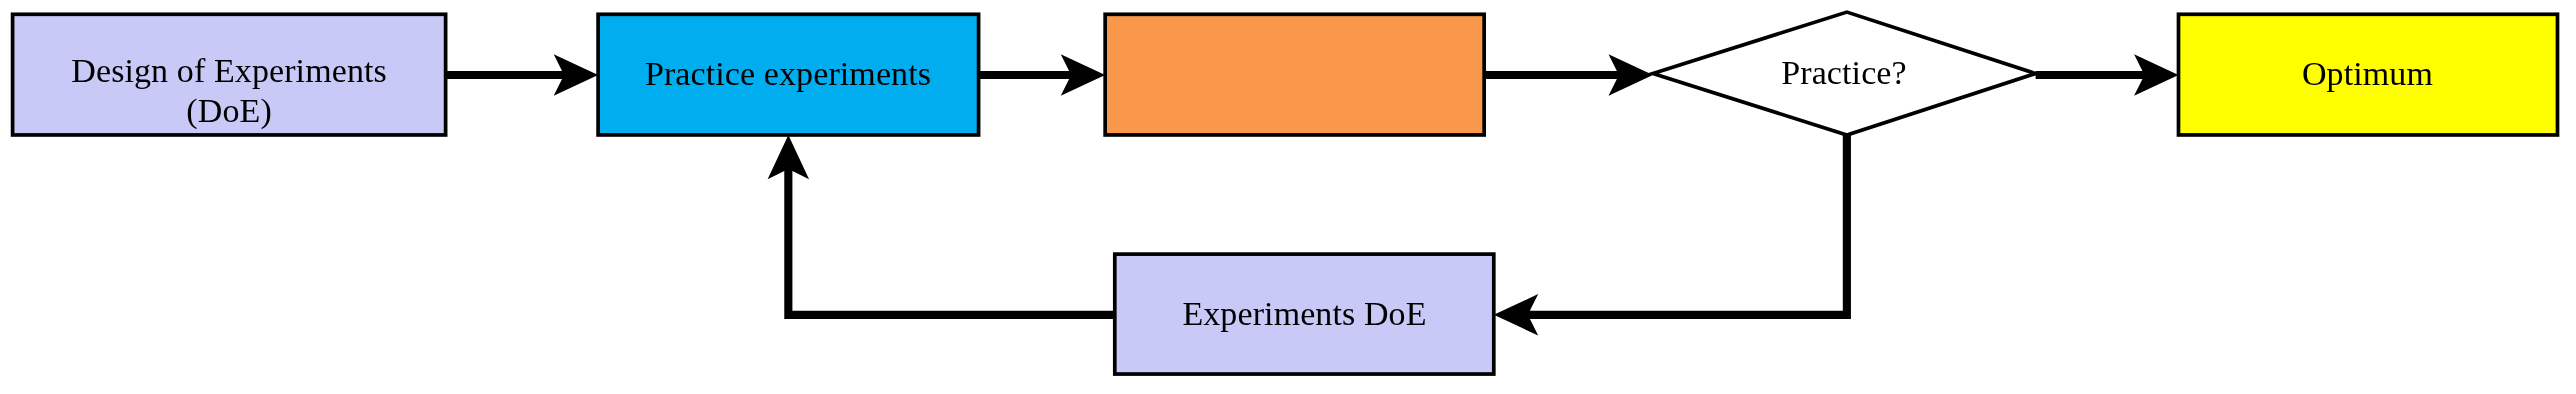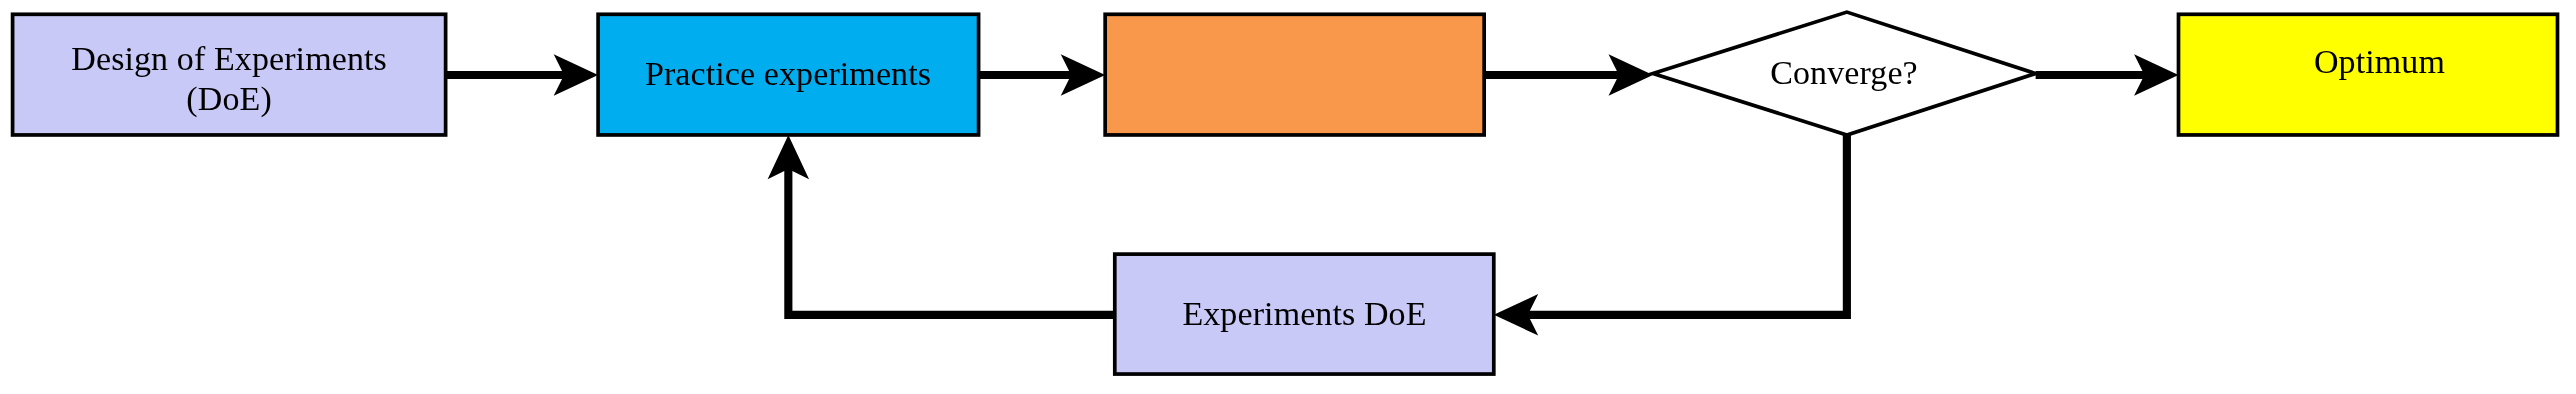--- a/index.html
+++ b/index.html
@@ -106,26 +106,26 @@
     <rect class="node-shape" x="1493" y="19" width="512" height="163" fill="#F9984A"></rect>
 
     <polygon class="diamond-shape" points="2233,99 2495,16 2750,99 2495,182" fill="#FFFFFF"></polygon>
 
     <rect class="node-shape" x="2943" y="19" width="512" height="163" fill="#FFFF00"></rect>
 
     <rect class="node-shape" x="1506" y="343" width="512" height="162" fill="#C9C9F7"></rect>
 
   </svg>
 
-  <div class="node-label" style="left:12.6px; top:2px; width:433px; height:154px;">Design of Experiments
+  <div class="node-label" style="left:12.6px; top:14px; width:433px; height:154px;">Design of Experiments
 (DoE)</div>
 
   <div class="node-label" style="left:598px; top:14px; width:380px; height:121px;">Practice experiments</div>
 
 
-  <div class="node-label" style="left:1691px; top:12px; width:306px; height:123px;">Converge?</div>
+  <div class="node-label" style="left:1691px; top:12px; width:306px; height:123px;">Practice?</div>
 
-  <div class="node-label" style="left:2178px; top:2px; width:379px; height:121px;padding-left:12px;">Optimum</div>
+  <div class="node-label" style="left:2178px; top:14px; width:379px; height:121px;">Optimum</div>
 
   <div class="node-label" style="left:1115px; top:254px; width:379px; height:120px;">Experiments DoE</div>
 
 </div>
 
 
 </body></html>

